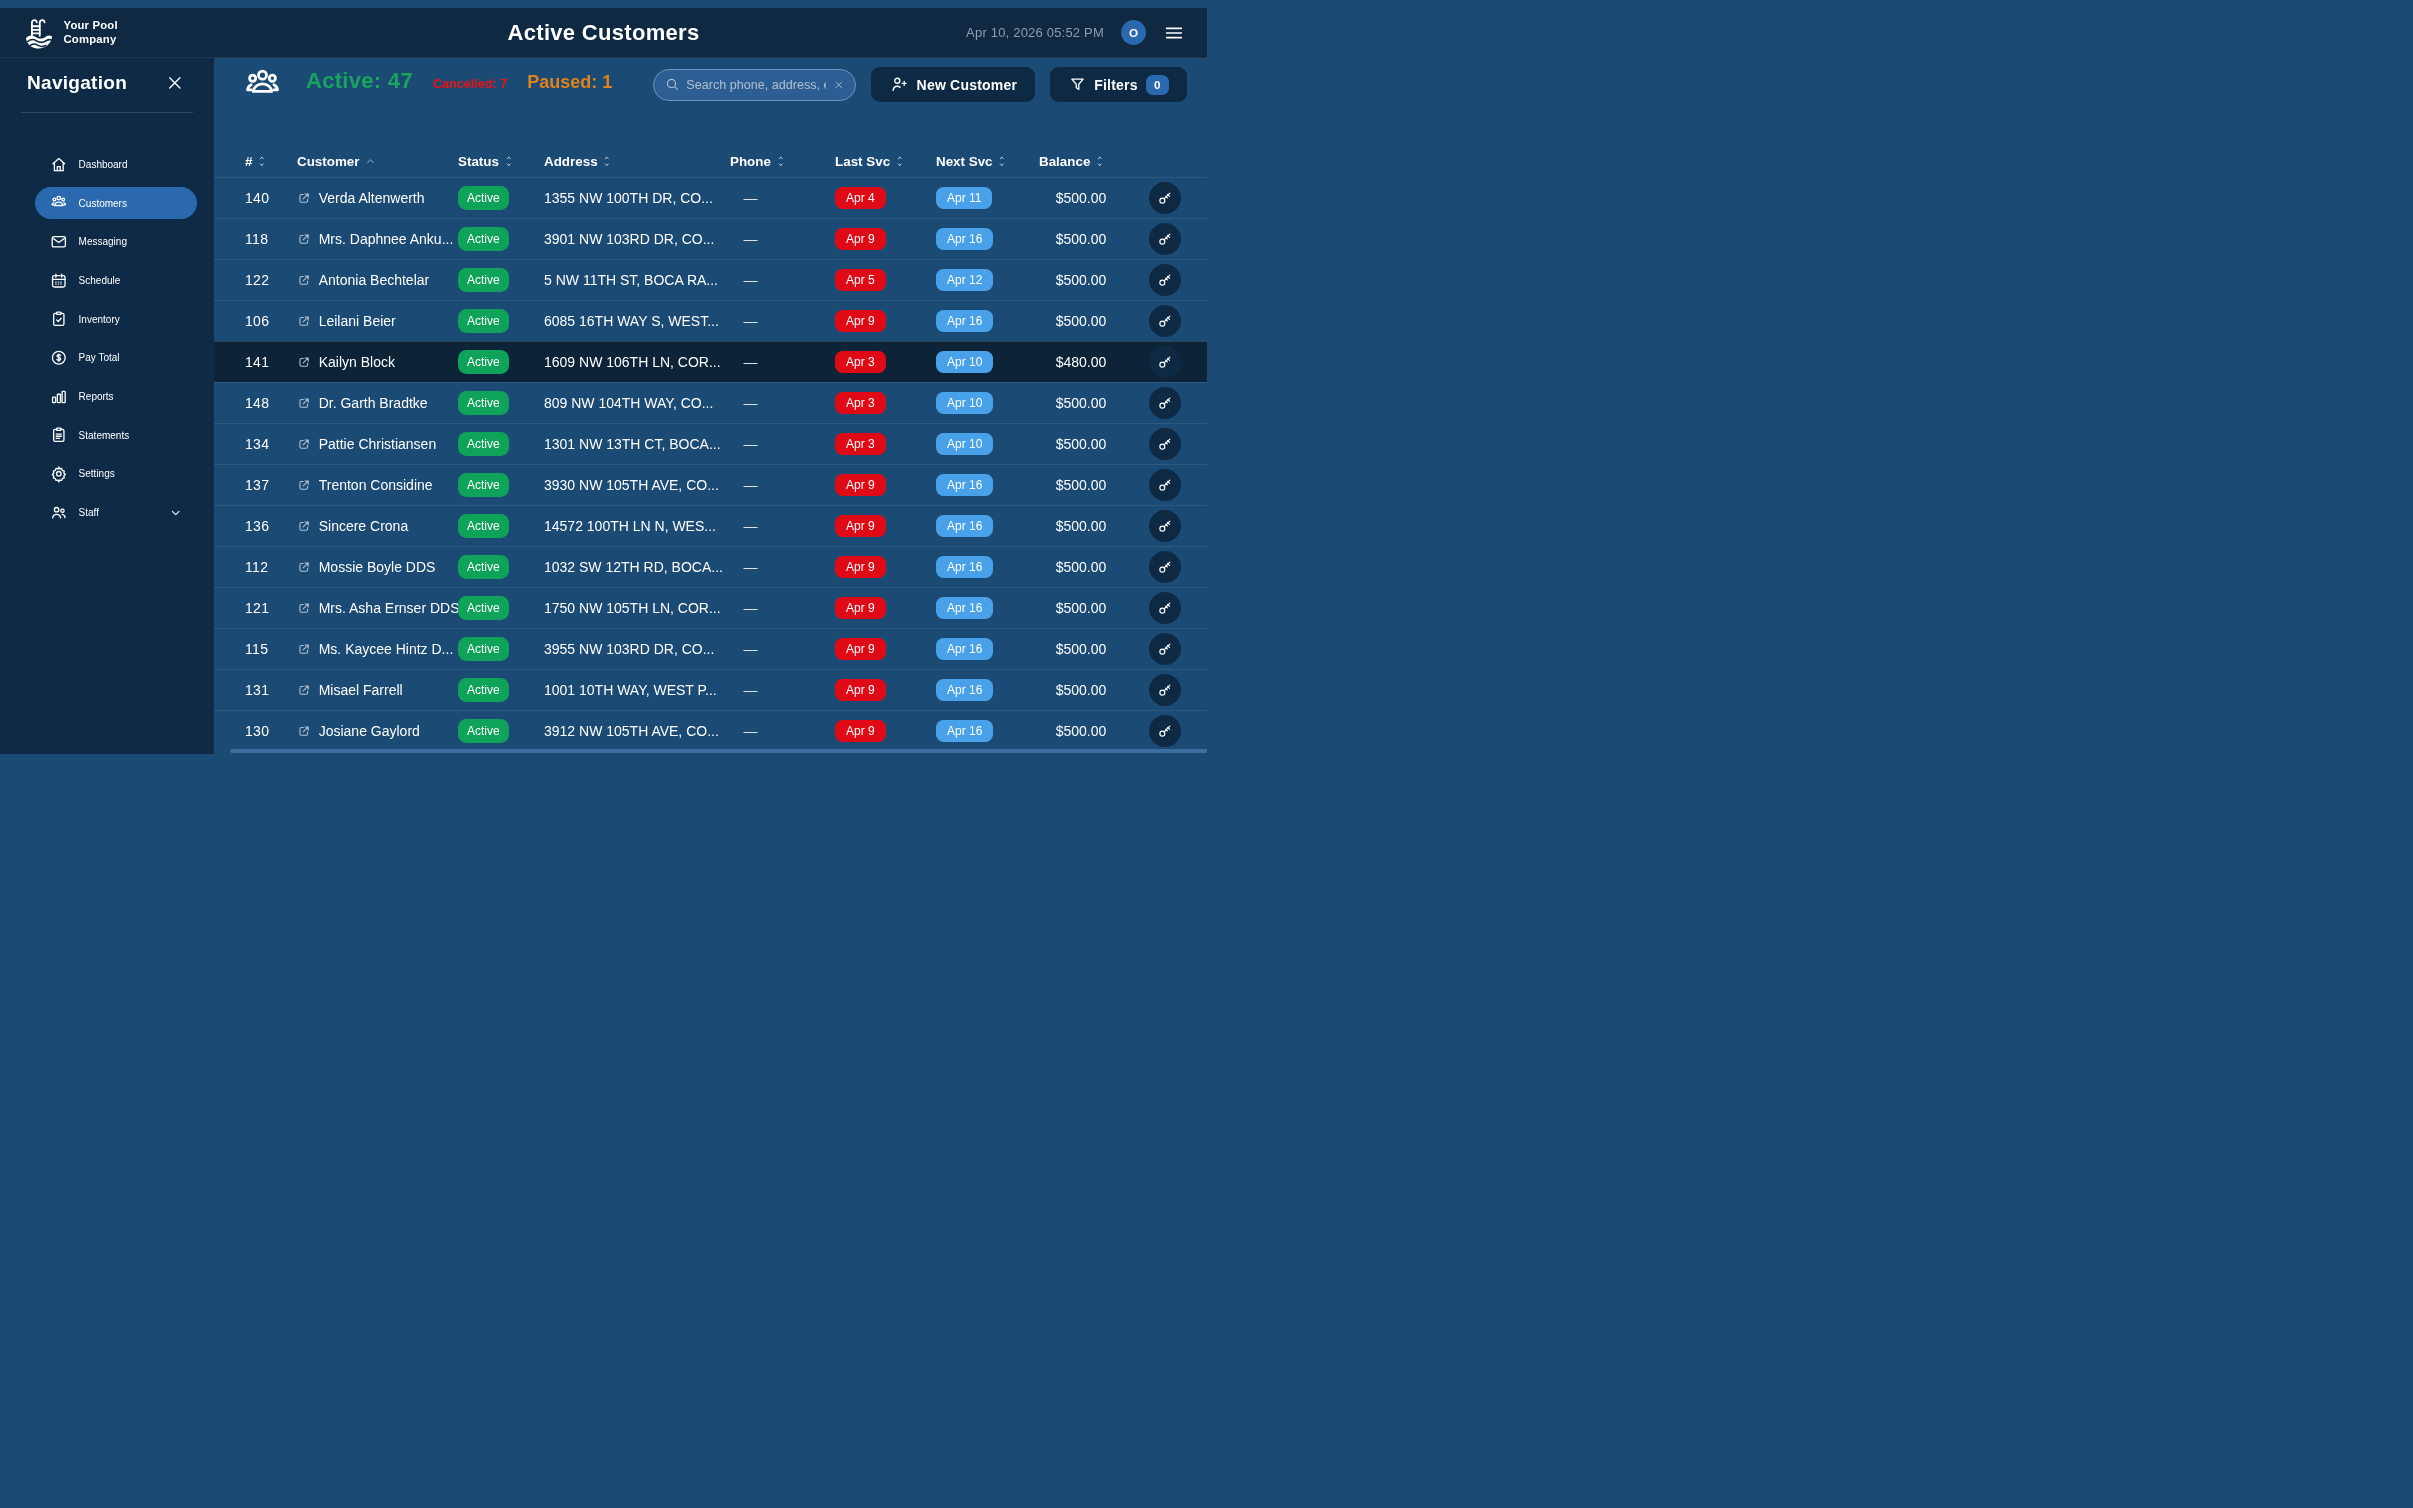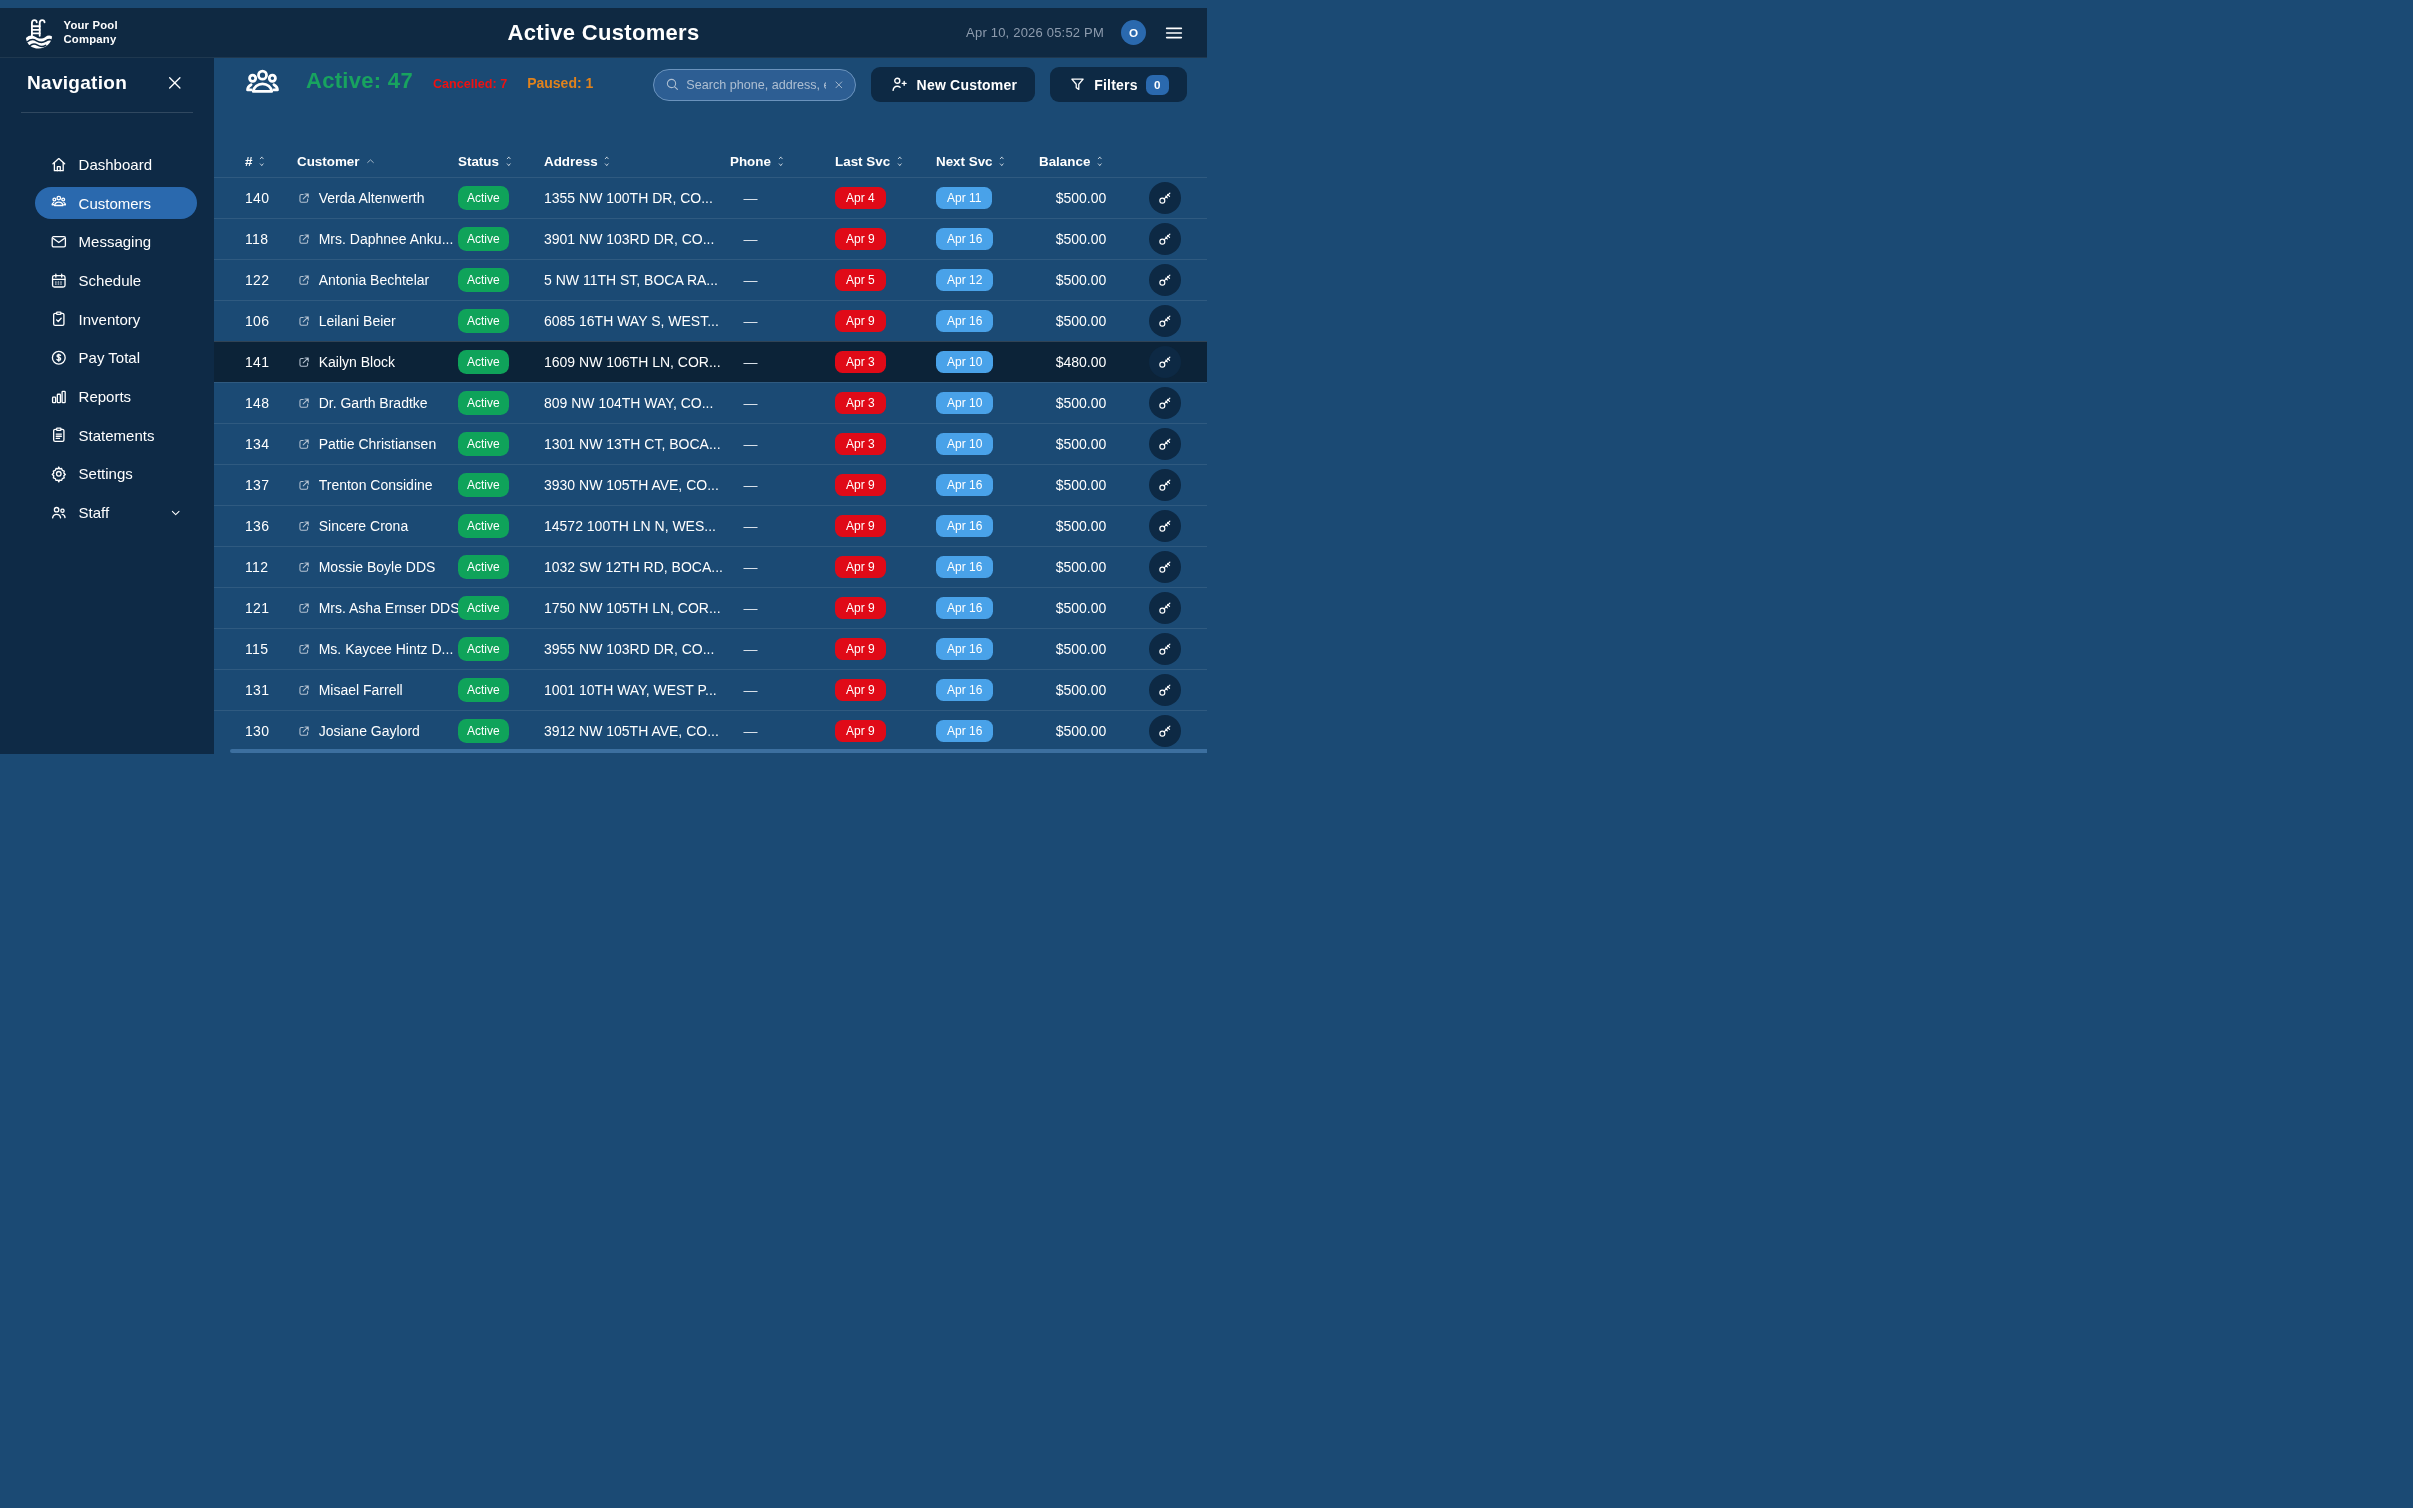--- a/index.html
+++ b/index.html
@@ -38,35 +38,35 @@
   .sidebar {
     position:absolute; top:50px; left:0; bottom:0; width:214px;
     background:var(--side-bg,#0e2a46); z-index:10; padding-top:22px;
   }
   .nav-head { display:flex; align-items:center; justify-content:space-between; padding:0 30px 0 27px; }
   .nav-title { font-size:19px; font-weight:700; letter-spacing:0.3px; }
   .nav-divider { border-top:0.8px solid rgba(255,255,255,.14); margin:18.4px 21px 0 21px; }
   .nav-list { margin-top:35px; padding:0 17px 0 35px; display:flex; flex-direction:column; gap:6.7px; }
   .nav-item {
     display:flex; align-items:center; gap:11px; height:32px; padding:0 15px;
-    border-radius:16px; font-size:15px; color:#fff; cursor:pointer; white-space:nowrap;
+    border-radius:16px; font-size:10px; color:#fff; cursor:pointer; white-space:nowrap;
   }
   .nav-item.active { background:var(--accent-blue,#2a69ae); }
   .nav-item .nav-ic { width:17.6px; height:17.6px; flex:0 0 auto; }
   .nav-item .chev { margin-left:auto; width:13.4px; height:13.4px; }
 
   
   .main { position:absolute; top:50px; left:214px; right:0; bottom:0; overflow:hidden; }
 
   .toolbar { position:absolute; top:15px; left:20px; right:20px; height:39px; display:flex; align-items:center; }
   .stats { display:flex; align-items:baseline; gap:20px; }
   .stats-icon { align-self:center; width:37px; height:34px; margin-left:10px; margin-right:5px; color:#fff; }
   .stat-active { font-size:22px; font-weight:700; color:var(--active-green,#18a35f); letter-spacing:0.3px; }
   .stat-cancelled { font-size:12.6px; font-weight:700; color:var(--cancelled-red,#ee1111); }
-  .stat-paused { font-size:14px; font-weight:700; color:var(--paused-orange,#e0821c); }
+  .stat-paused { font-size:18px; font-weight:700; color:var(--paused-orange,#e0821c); }
 
   .toolbar-right { margin-left:auto; display:flex; align-items:center; gap:15px; }
   .search-box {
     width:203px; height:32px; border-radius:16px;
     background:#2d5e93; border:1.3px solid #6b93bd;
     display:flex; align-items:center; gap:6.7px; padding:0 11px; color:#aebfd2;
   }
   .search-box input {
     flex:1; min-width:0; background:transparent; border:none; outline:none;
     color:#dbe6f0; font-size:12.6px; font-family:inherit;

